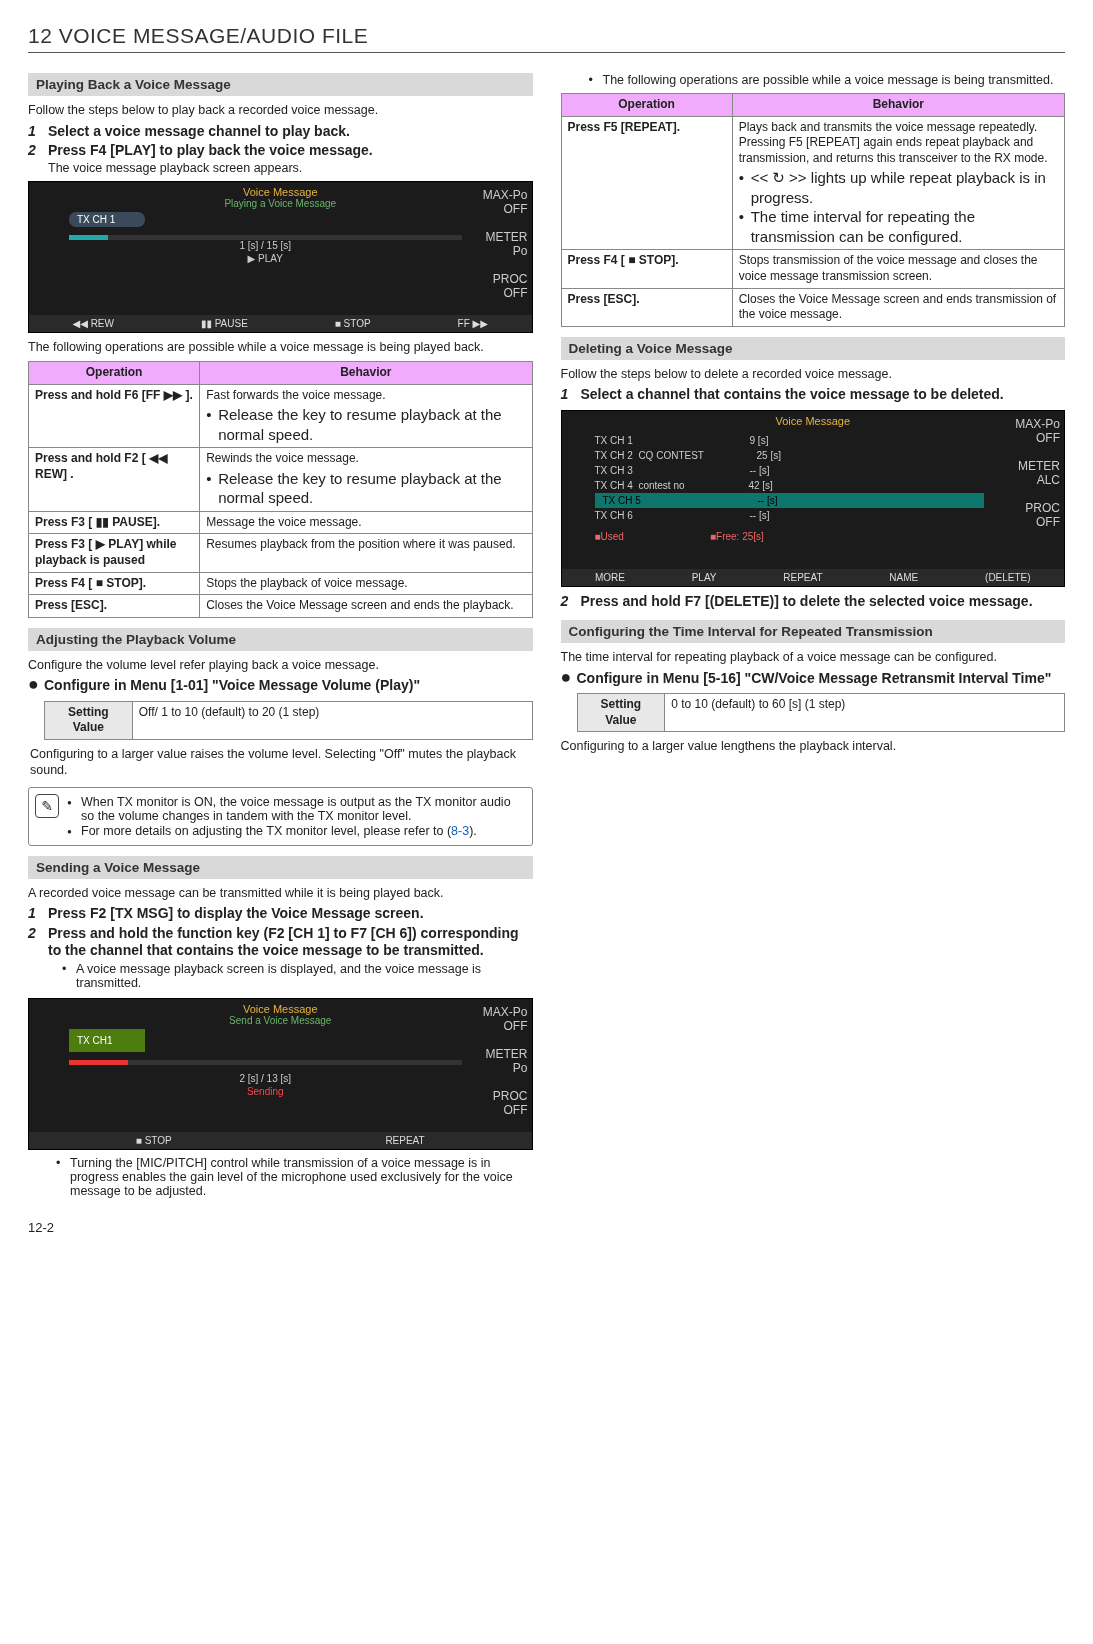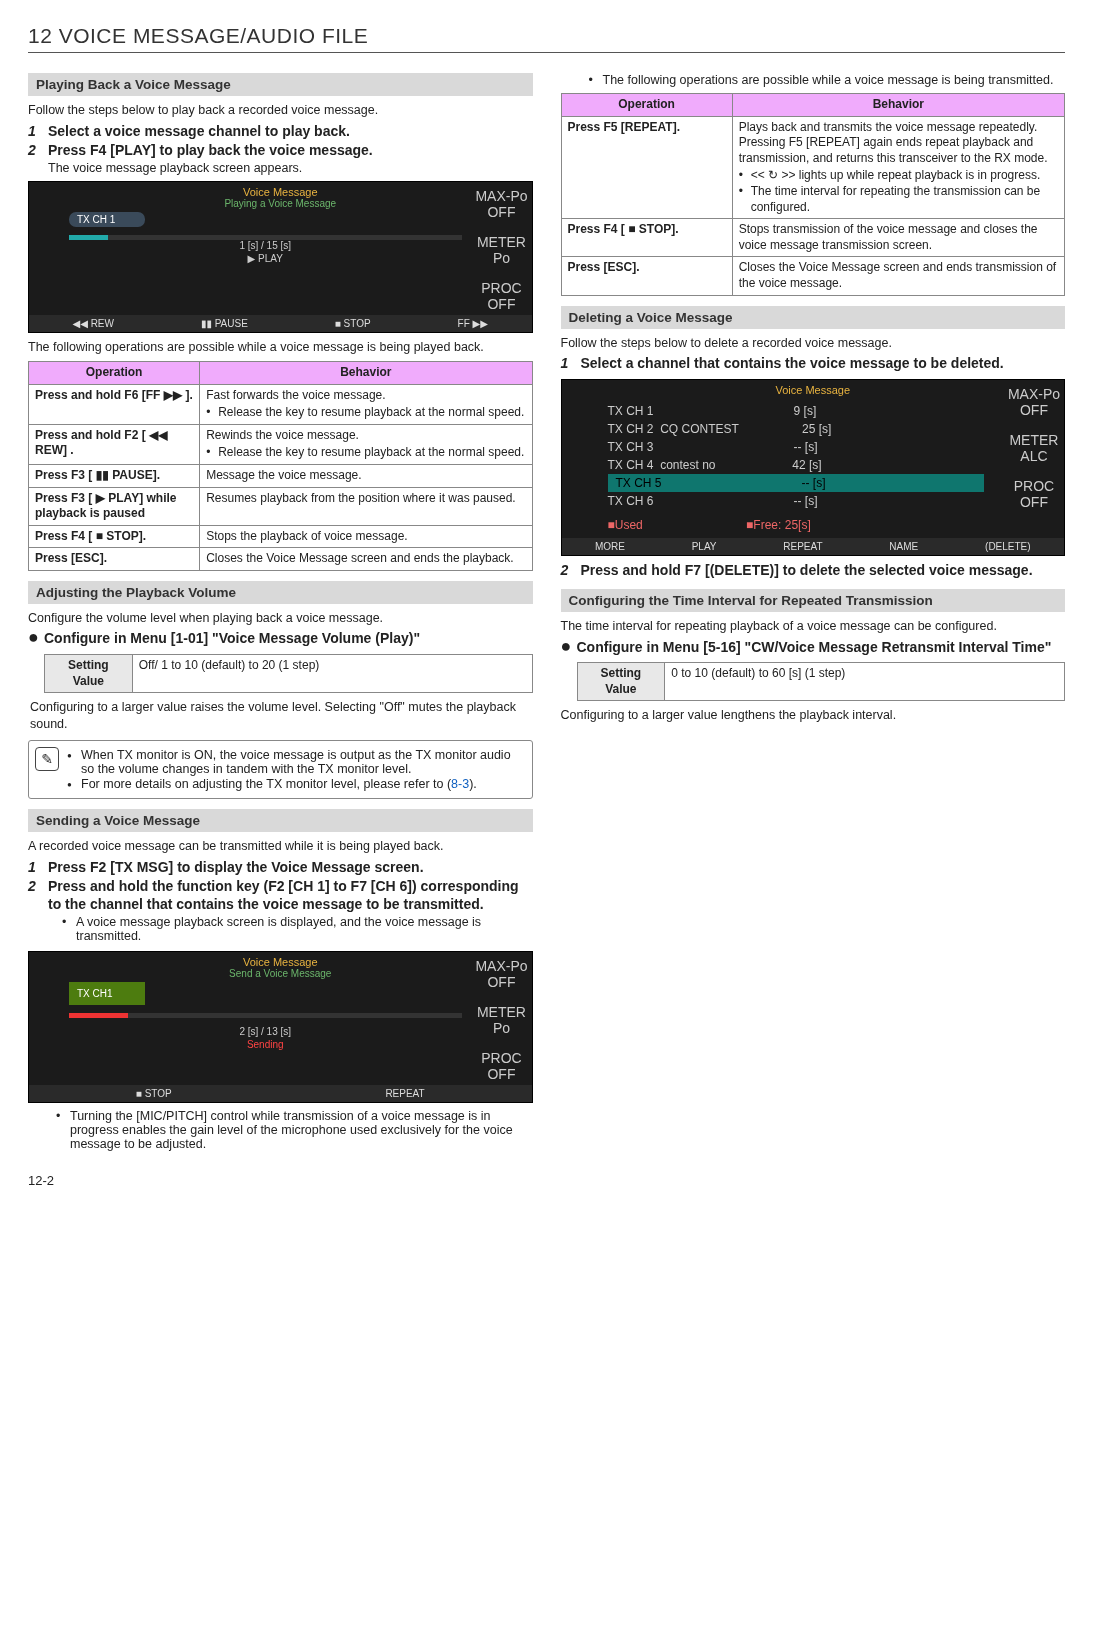--- a/index.html
+++ b/index.html
@@ -63,21 +63,21 @@
     padding-top: 4px;
   }
   .ss-sub {
     color: #6bb56b;
     text-align: center;
     font-size: 10px;
   }
   .ss-right {
     position: absolute; right: 4px; top: 6px;
     display:flex; flex-direction:column; gap:14px;
-    color:#ccc; font-size:14px; text-align:center;
+    color:#ccc; font-size:12px; text-align:right;
   }
   .ss-body {
     position:absolute; left:40px; right:70px; top:30px; bottom:30px;
   }
   .ss-bottom {
     position:absolute; left:0; right:0; bottom:0;
     display:flex; justify-content:space-around;
     background:#2a2a2a; padding:3px 0; font-size:10px; color:#ddd;
   }
   .ss-bar { height:5px; background:linear-gradient(to right,#2aa,#2aa 10%,#333 10%,#333); margin-top:8px;}
@@ -115,21 +115,21 @@
   }
   .note-icon {
     width: 22px; height: 22px; flex:none;
     border: 1.5px solid #444; border-radius:4px;
     display:flex; align-items:center; justify-content:center;
     font-size:14px;
   }
   .note-list { list-style:none; padding:0; margin:0; }
   .note-list > li { display:flex; margin:1px 0; }
   .note-list > li::before { content:"●"; font-size:8px; width:14px; flex:none; padding-top:3px;}
-  .sub-bullets { list-style:none; padding:0; margin:2px 0 0 0; font-weight:normal; font-size:12px;}
+  .sub-bullets { list-style:none; padding:0; margin:2px 0 0 0; font-weight:normal; font-size:15px;}
   .sub-bullets > li { display:flex; }
   .sub-bullets > li::before { content:"•"; width:12px; flex:none; }
   .page-num { margin-top: 20px; font-size: 13px; }
   .link { color: #1060c0; }
 </style>
 </head>
 <body>
 
 <h1 class="page-title">12 VOICE MESSAGE/AUDIO FILE</h1>
 <hr class="rule">
@@ -225,21 +225,21 @@
         <td style="font-weight:normal;">Stops the playback of voice message.</td>
       </tr>
       <tr>
         <td>Press [ESC].</td>
         <td style="font-weight:normal;">Closes the Voice Message screen and ends the playback.</td>
       </tr>
     </tbody>
       </table>
 
     <div class="section-bar">Adjusting the Playback Volume</div>
-    <p>Configure the volume level when playing back a voice message.</p>
+    <p>Configure the volume level refer playing back a voice message.</p>
     <div class="cfg-bullet">
       <span class="dot">●</span>
       <span class="txt">Configure in Menu [1-01] "Voice Message Volume (Play)"</span>
     </div>
     <table class="grid small" style="margin-left:16px;width:calc(100% - 16px);">
       <tbody>
           <tr>
         <td>Setting Value</td>
         <td style="font-weight:normal;">Off/ 1 to 10 (default) to 20 (1 step)</td>
       </tr>
@@ -366,21 +366,21 @@
     <div class="screenshot tall">
       <div class="ss-title">Voice Message</div>
       <div class="ss-right">
         <div style="white-space:pre;">MAX-Po
 OFF</div>
         <div style="white-space:pre;">METER
 ALC</div>
         <div style="white-space:pre;">PROC
 OFF</div>
       </div>
-      <div style="position:absolute;left:46px;right:80px;top:22px;color:#ccc;font-size:12px;line-height:1.5;">
+      <div style="position:absolute;left:33px;right:80px;top:22px;color:#ccc;font-size:10px;line-height:1.5;">
         <div style="white-space:pre;">TX CH 1                                          9 [s]</div>
         <div style="white-space:pre;">TX CH 2  CQ CONTEST                   25 [s]</div>
         <div style="white-space:pre;">TX CH 3                                          -- [s]</div>
         <div style="white-space:pre;">TX CH 4  contest no                       42 [s]</div>
         <div style="white-space:pre;background:#0f766e;color:#000;padding-left:8px;">TX CH 5                                          -- [s]</div>
         <div style="white-space:pre;">TX CH 6                                          -- [s]</div>
         <div style="white-space:pre;margin-top:6px;color:#e66;">■Used                               ■Free: 25[s]</div>
       </div>
       <div class="ss-bottom">
         <span>MORE</span>

